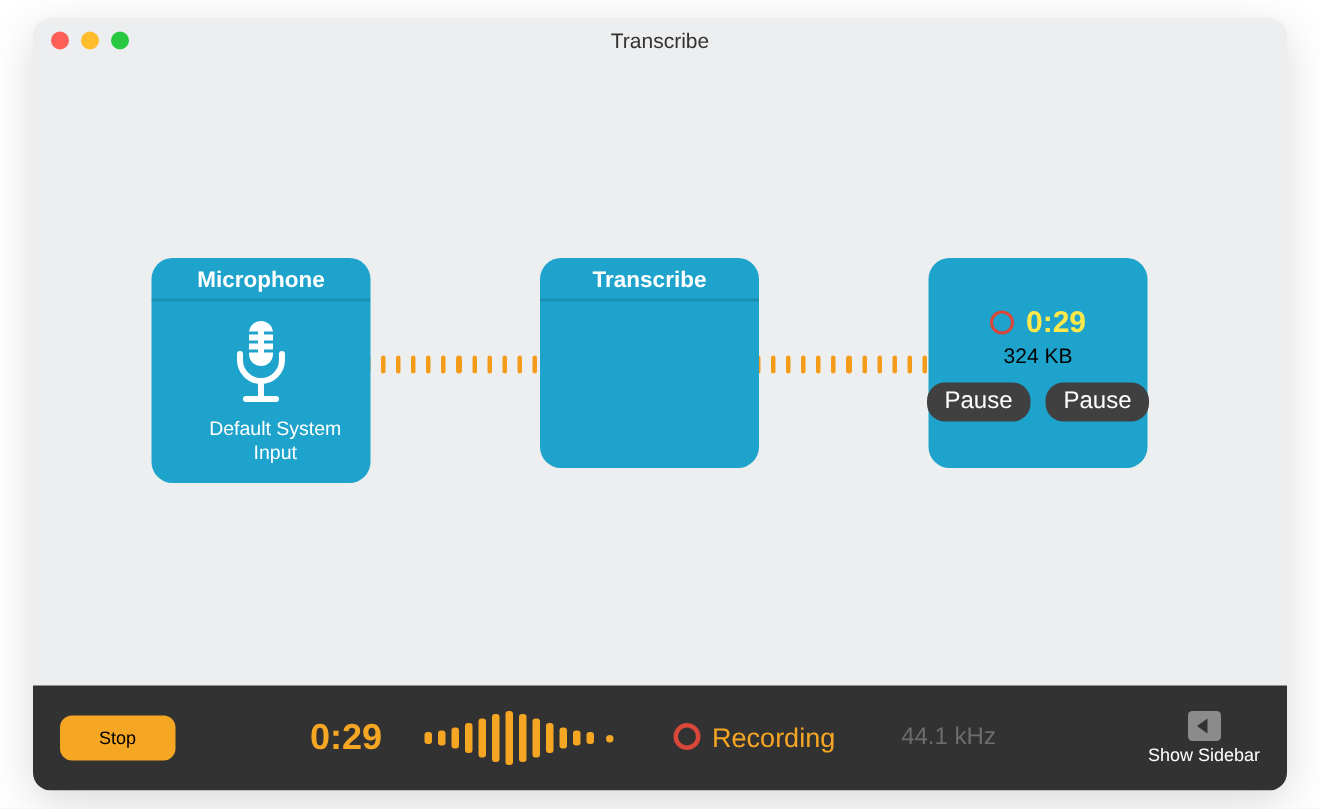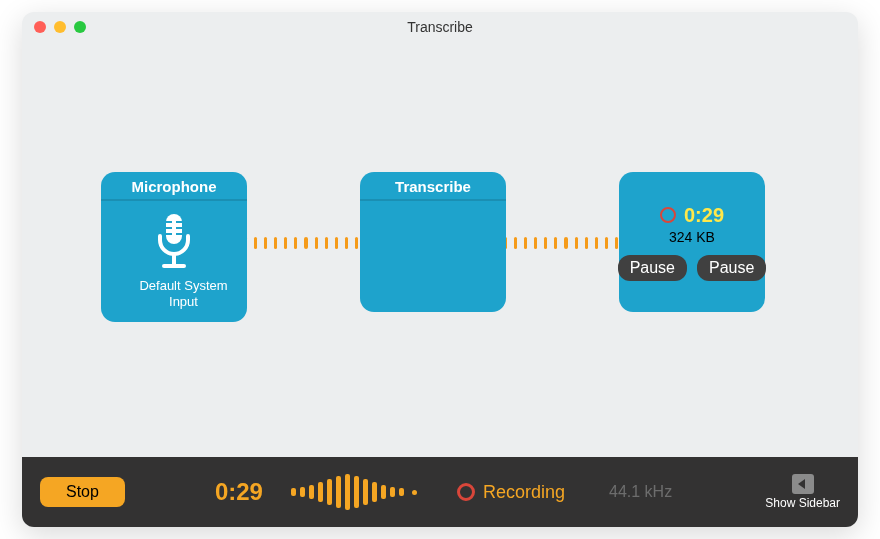--- a/index.html
+++ b/index.html
@@ -105,28 +105,28 @@
     height: 70px;
     background: #333232;
     display: flex; align-items: center;
     padding: 0 18px;
     color: #aaa;
     gap: 20px;
   }
   .stopbtn {
     background:#f5a623; color:#000; border:none;
     height: 30px; padding: 0 26px; border-radius: 8px;
-    font-size: 16px; font-weight: 500; cursor:pointer;
+    font-size: 12px; font-weight: 500; cursor:pointer;
   }
   .bb-time { color:#f5a623; font-size:24px; font-weight:600; margin-left:70px; }
   .waveform { display:flex; align-items:center; gap:4px; margin-left:8px; height:36px; }
   .waveform span {
     width:5px; background:#f5a623; border-radius:2px;
   }
-  .rec-status { display:flex; align-items:center; gap:8px; margin-left:20px; }
+  .rec-status { display:flex; gap:8px; margin-left:20px; }
   .rec-status .ring { width:18px; height:18px; border:3px solid #d9463a; border-radius:50%; }
   .rec-status .lbl { color:#f5a623; font-size:18px; font-weight:500; }
   .khz { color:#6d6d6d; font-size:16px; margin-left:24px; }
   .sidebar-toggle {
     margin-left:auto; display:flex; flex-direction:column; align-items:center; gap:2px;
     color:#ffffff; font-size:12px; cursor:pointer;
   }
   .sidebar-toggle .iconbox {
     width:22px; height:20px; background:#8b8b8b; border-radius:3px;
     display:flex; align-items:center; justify-content:center;

